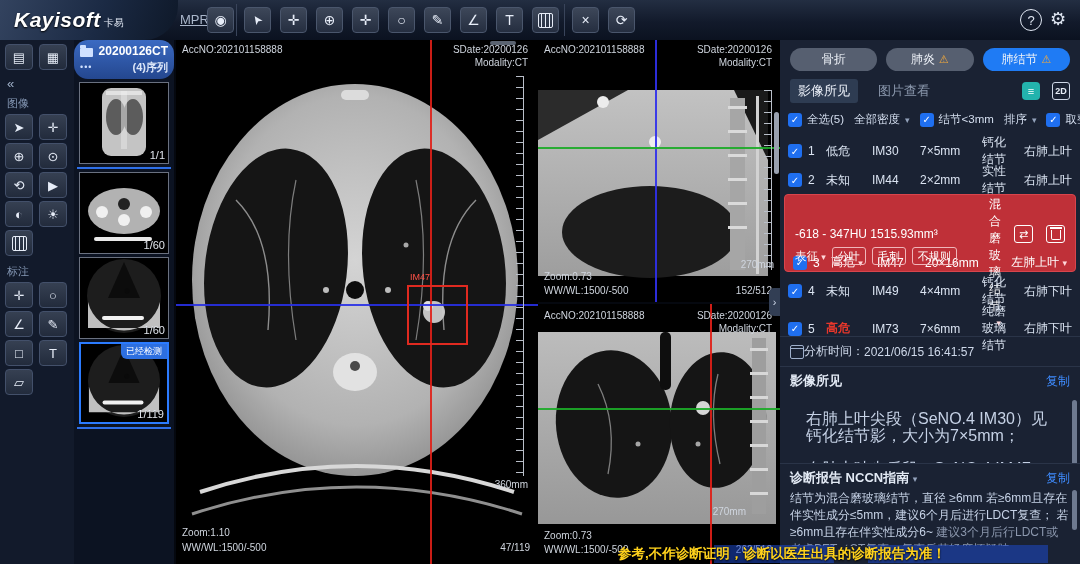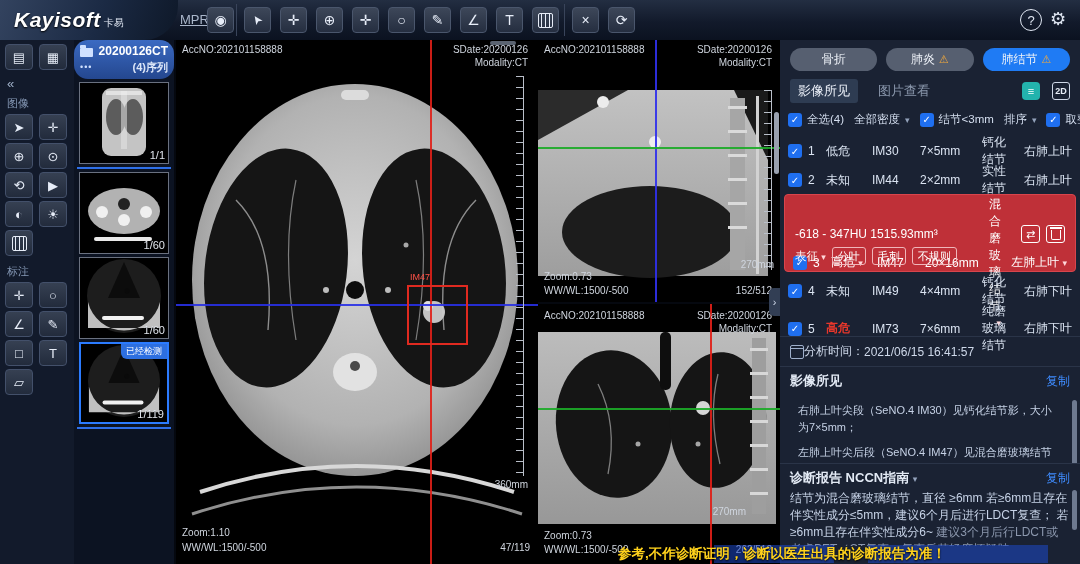--- a/index.html
+++ b/index.html
@@ -90,37 +90,37 @@
   .cb{width:14px;height:14px;background:#1f6ff0;border-radius:3px;color:#fff;font-size:10px;flex:none;
     display:flex;align-items:center;justify-content:center;}
   .nrow{display:grid;grid-template-columns:38px 46px 48px 62px 1fr 64px;align-items:center;
     padding:0 8px;height:29px;font-size:12px;color:#dbe4f2;}
   .nrow .cbi{display:flex;align-items:center;gap:6px;}
   .nrow .tcell{text-align:right;padding-right:2px;}
   .nrow .lcell{text-align:right;}
   .risk-red{color:#e8372b;font-weight:bold;}
   #nodule-card{margin:2px 4px;background:#bf3038;border:1px solid #d8454c;border-radius:4px;padding:1px 4px 6px;color:#fff;}
   #nodule-card .nrow{color:#fff;padding:0 4px;height:27px;}
-  .card-line2{display:flex;align-items:center;padding:0 6px;height:22px;font-size:12px;}
+  .card-line2{display:flex;align-items:center;padding:0 6px;height:22px;font-size:12px;gap:7px;}
   .card-line2 .spacer{flex:1;}
   .card-btn{width:19px;height:18px;border:1px solid #fff;border-radius:3px;display:flex;align-items:center;justify-content:center;
     font-size:11px;color:#fff;margin-left:6px;box-sizing:border-box;}
   .trash-icon{width:8px;height:9px;border:1px solid #fff;border-top:none;border-radius:0 0 2px 2px;position:relative;margin-top:2px;}
   .trash-icon::before{content:"";position:absolute;top:-3px;left:-2px;right:-2px;height:1.5px;background:#fff;}
   .card-line3{display:flex;align-items:center;gap:6px;padding:2px 6px 0;font-size:11.5px;}
   .tag{border:1px solid #f0b6ba;border-radius:3px;padding:0 5px;font-size:11px;line-height:16px;}
   #analysis-row{display:flex;align-items:center;padding:6px 10px;font-size:12px;color:#cfd9ea;
     border-top:1px solid #2a3448;border-bottom:1px solid #2a3448;margin-top:4px;}
   .cal-icon{width:12px;height:12px;border:1px solid #9fb0cc;border-radius:2px;position:relative;flex:none;}
   .cal-icon::before{content:"";position:absolute;top:2.5px;left:0;right:0;height:1px;background:#9fb0cc;}
   .sec-header{display:flex;align-items:center;justify-content:space-between;padding:5px 10px 2px;}
   .sec-title{font-size:13px;font-weight:bold;color:#e3eaf5;}
   .copy-link{font-size:12px;color:#3f8cff;}
   #findings-body{flex:1;overflow:hidden;padding:2px 16px 0 10px;position:relative;}
-  #findings-body p{margin:8px;font-size:11px;line-height:17px;color:#c6d2e6;}
+  #findings-body p{margin:16px;font-size:16px;line-height:17px;color:#c6d2e6;}
   #findings-scroll{position:absolute;right:3px;top:8px;width:5px;height:72px;background:#6e7a90;border-radius:3px;}
   #report-sec{height:100px;border-top:1px solid #2a3448;position:relative;flex:none;}
   #report-body{padding:1px 10px 0;font-size:12px;line-height:17px;color:#c6d2e6;overflow:hidden;height:56px;}
   #report-scroll{position:absolute;right:3px;top:26px;width:5px;height:40px;background:#6e7a90;border-radius:3px;}
 
   
   #marquee{position:absolute;left:618px;top:545px;width:462px;height:19px;z-index:40;font-size:13.5px;font-weight:bold;
     color:#ffd21c;text-shadow:0 1px 2px #000;white-space:nowrap;}
   .mq-hl{position:absolute;top:0;height:18px;background:#1d49c8;opacity:.55;z-index:-1;}
 </style>
@@ -454,21 +454,21 @@
     <span class="rtab">图片查看</span>
     <span id="tabs-spacer"></span>
     <span id="report-mini">
       <span>≡</span>
     </span>
     <span id="btn-2d">2D</span>
   </div>
 
   <div id="filter-row">
     <span class="cb">✓</span>
-    <span>全选(4)</span>
+    <span>全选(5)</span>
     <span style="flex:1"></span>
     <span>全部密度</span>
     <span class="caret">▾</span>
     <span style="flex:1"></span>
     <span class="cb">✓</span>
     <span>结节&lt;3mm</span>
     <span style="flex:1"></span>
     <span>排序</span>
     <span class="caret">▾</span>
     <span style="flex:1"></span>

